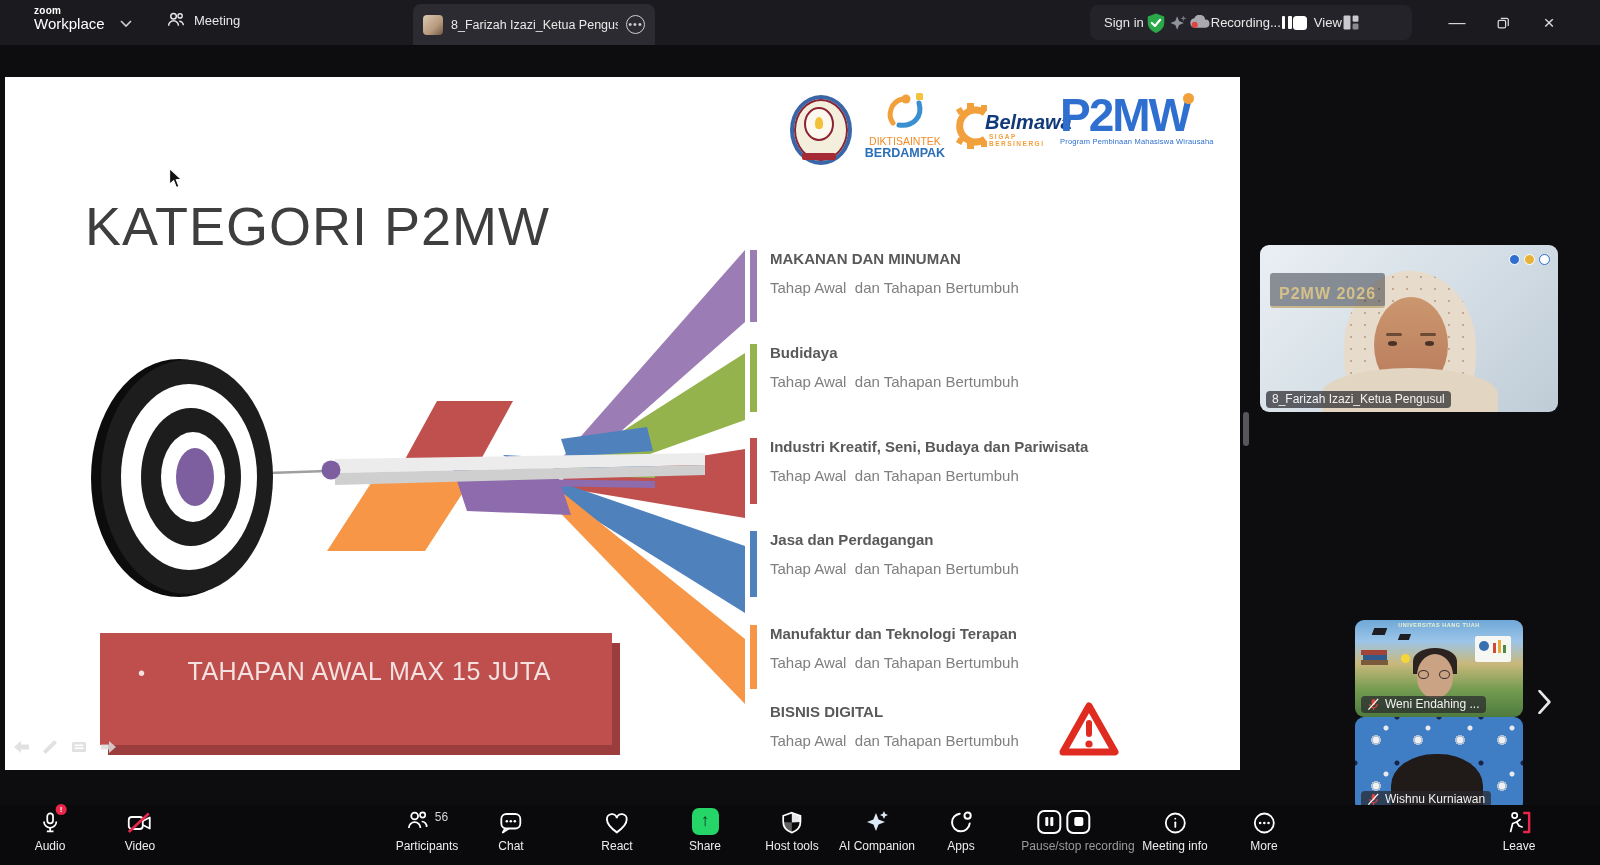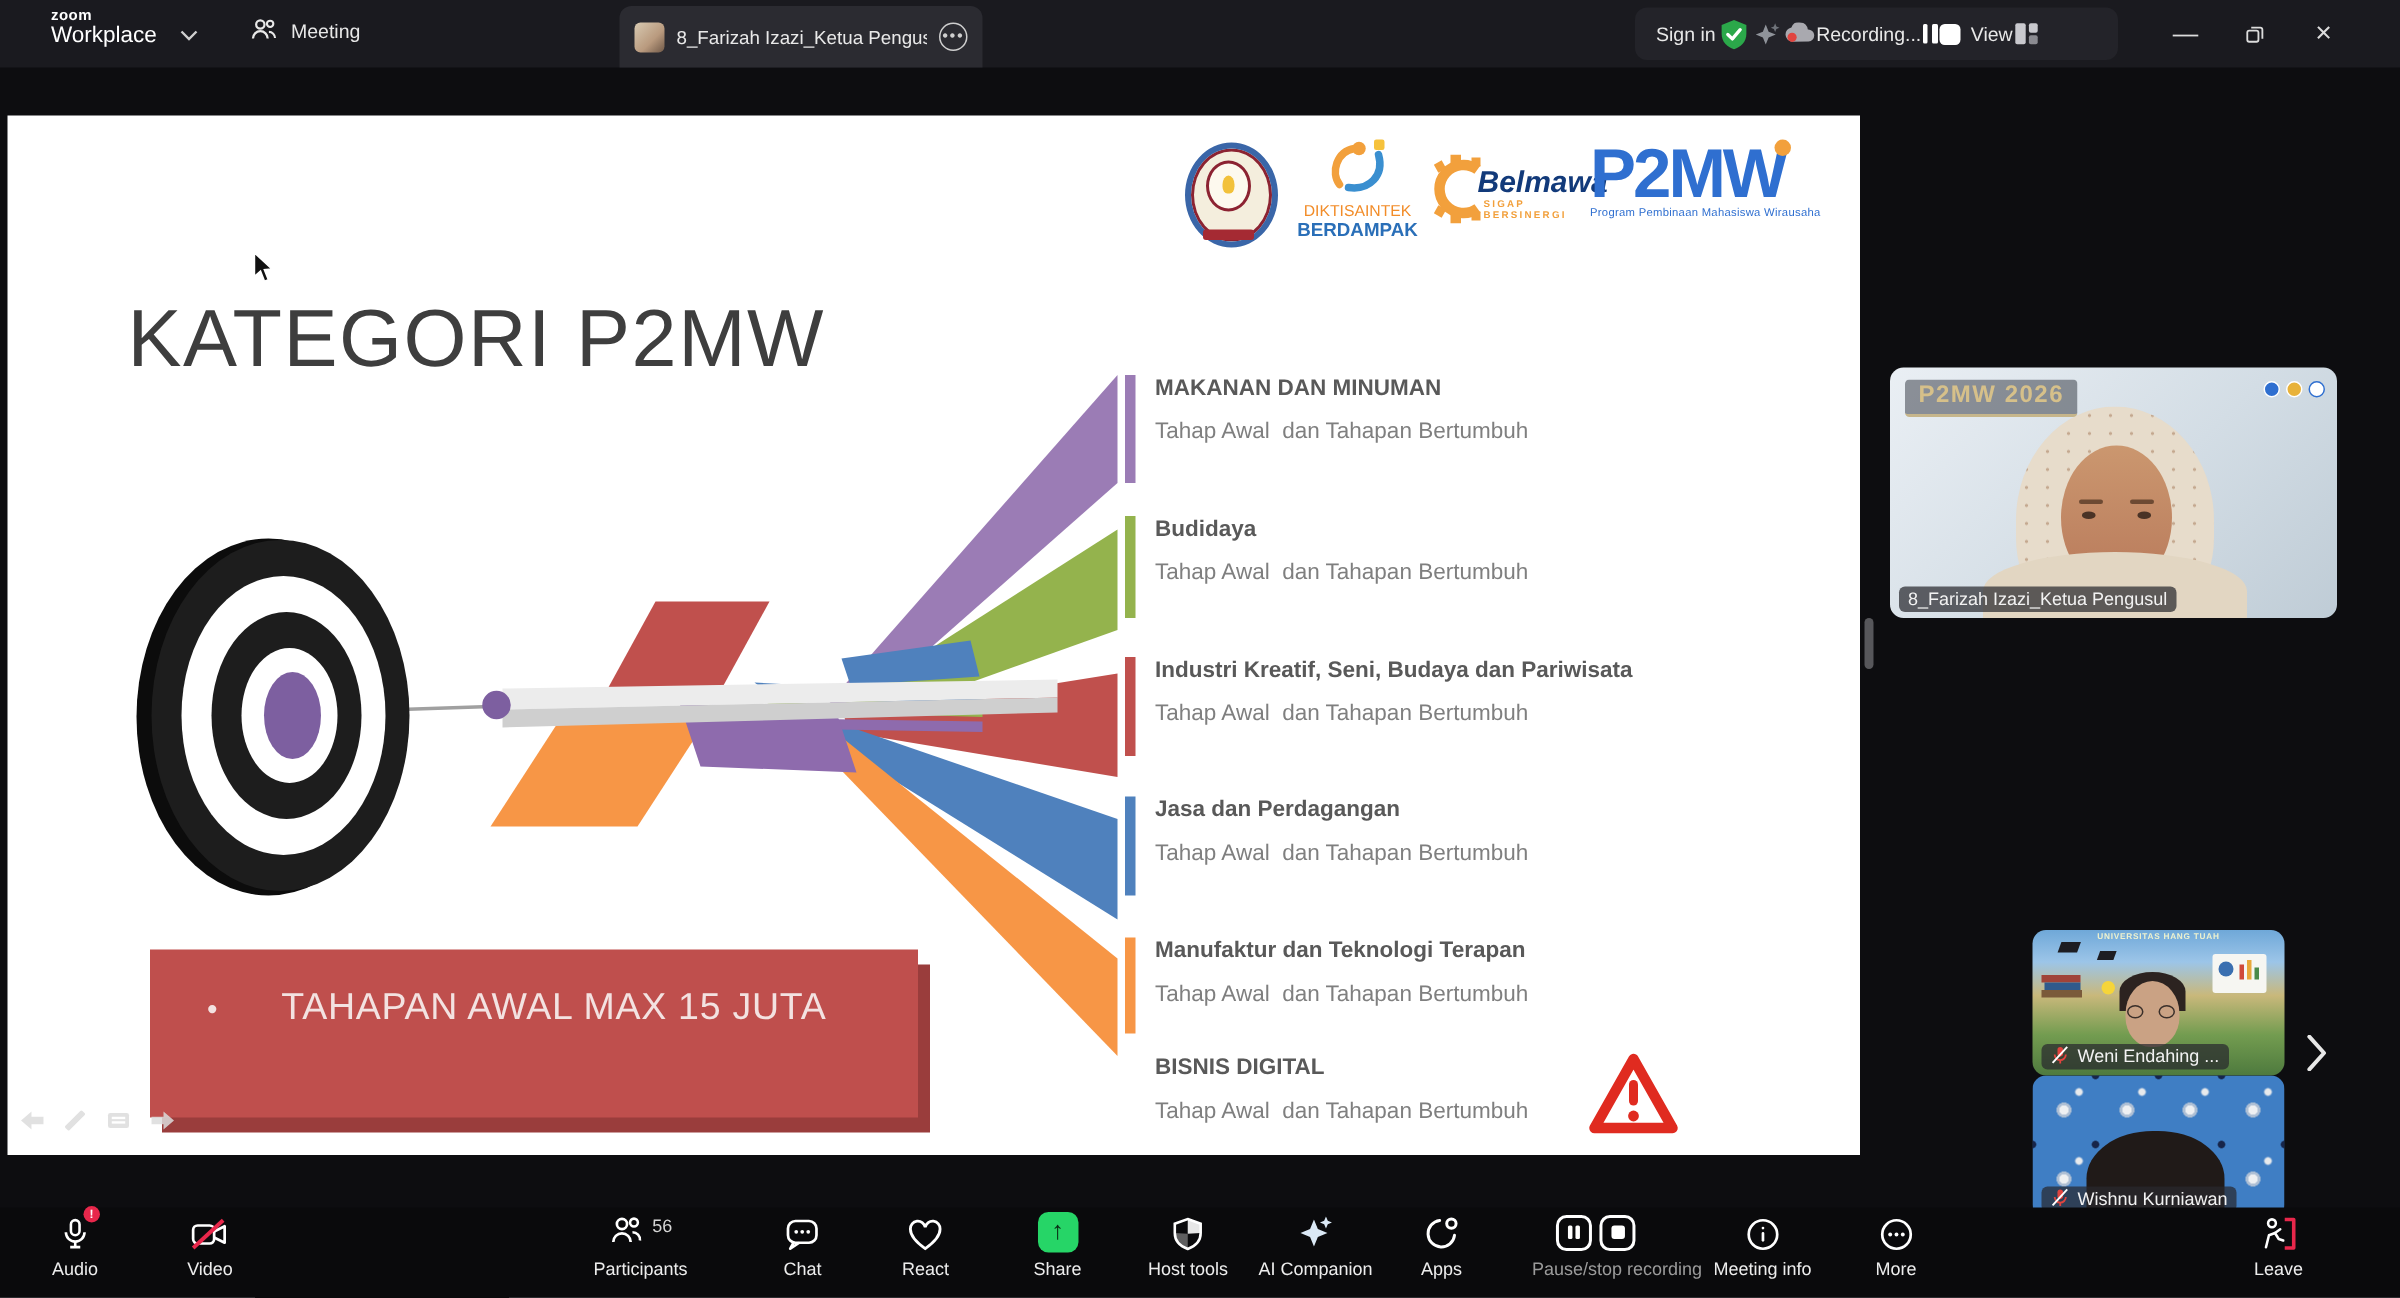--- a/index.html
+++ b/index.html
@@ -72,27 +72,27 @@
   .hijab { position:absolute; left:84px; top:26px; width:132px; height:152px; background:#e7dccb;
     border-radius:52% 52% 44% 44%;
     background-image:radial-gradient(#c4a88f 1px, transparent 1.4px); background-size:14px 12px; }
   .face { position:absolute; left:114px; top:52px; width:74px; height:96px; border-radius:50%;
     background:linear-gradient(180deg,#cb976f 0%,#bd8160 75%,#a86f52 100%); }
   .brow { position:absolute; width:16px; height:3px; background:#6d4a33; border-radius:2px; top:36px; }
   .eye { position:absolute; width:9px; height:4.5px; background:#4a3326; border-radius:50%; top:44px; }
   .mouth { position:absolute; left:28px; top:74px; width:19px; height:6px; background:#8d5242; border-radius:40%; }
   .drape { position:absolute; left:62px; bottom:-8px; width:176px; height:52px; background:#e2d6c2;
     border-radius:50% 50% 0 0; }
-  .p2mw-badge { position:absolute; left:10px; top:8px; background:rgba(25,28,40,.45); padding:2px 9px 3px;
+  .p2mw-badge { position:absolute; left:10px; top:28px; background:rgba(25,28,40,.45); padding:12px 9px 3px;
     border-radius:3px; color:#d6c08a; font-size:16px; font-weight:700; letter-spacing:1px;
     border-bottom:2px solid rgba(214,192,138,.8); }
   .mini-logos { position:absolute; right:8px; top:9px; display:flex; align-items:center; gap:4px; }
   .mini-dot { width:11px; height:11px; border-radius:50%; }
   .name-label { position:absolute; left:8px; bottom:7px; background:rgba(24,24,28,.8); border-radius:4px;
-    padding:2px 8px 3px; color:#f2f2f2; font-size:12.5px; display:flex; align-items:flex-start; gap:5px; white-space:nowrap; }
+    padding:2px 8px 3px; color:#f2f2f2; font-size:12.5px; display:flex; align-items:flex-end; gap:5px; white-space:nowrap; }
   #tile-weni { left:1355px; top:620px; width:168px; height:97px;
     background:linear-gradient(180deg,#6fa8d8 0%,#9cc5e8 22%,#c9b87b 45%,#739c50 72%,#4e7a3e 100%); }
   #tile-wishnu { left:1355px; top:717px; width:168px; height:95px; background-color:#3f7ec4;
     background-image:radial-gradient(circle, #eef0f2 0 3px, #aebfd4 3px 5px, transparent 5px),
       radial-gradient(circle, #17254a 0 2px, transparent 3px),
       radial-gradient(circle, #e8eaec 0 2px, transparent 3px);
     background-size:42px 46px, 42px 46px, 42px 46px;
     background-position:0 0, 21px 23px, 10px 34px; }
   .tile .name-label { bottom:4px; left:6px; padding:1px 6px 2px; background:rgba(40,40,46,.72); font-size:12px; }
   .wb { position:absolute; background:#f6f6f2; }
@@ -443,21 +443,21 @@
           <circle cx="9" cy="8" r="3.4" fill="none" stroke="#fff" stroke-width="1.8"></circle>
           <path d="M3.2 20 a5.8 5.8 0 0 1 11.6 0" fill="none" stroke="#fff" stroke-width="1.8"></path>
           <circle cx="17" cy="7" r="2.6" fill="none" stroke="#fff" stroke-width="1.7"></circle>
           <path d="M16 13.5 a5 5 0 0 1 5 5.5" fill="none" stroke="#fff" stroke-width="1.7"></path>
         </svg>
         <span class="count">56</span>
       </div>
       <div class="lbl">Participants</div>
     </div>
 
-    <div class="titem" style="left:535px">
+    <div class="titem" style="left:511px">
       <div class="ico">
         <svg width="25" height="24" viewBox="0 0 25 24">
           <rect x="3" y="3" width="19" height="14.5" rx="5" fill="none" stroke="#fff" stroke-width="1.8"></rect>
           <path d="M7 17 l-2.5 4.5 l6 -4" fill="none" stroke="#fff" stroke-width="1.8" stroke-linejoin="round"></path>
           <circle cx="8.5" cy="10.2" r="1.25" fill="#fff"></circle>
             <circle cx="12.5" cy="10.2" r="1.25" fill="#fff"></circle>
             <circle cx="16.5" cy="10.2" r="1.25" fill="#fff"></circle>
         </svg>
       </div>
       <div class="lbl">Chat</div>

